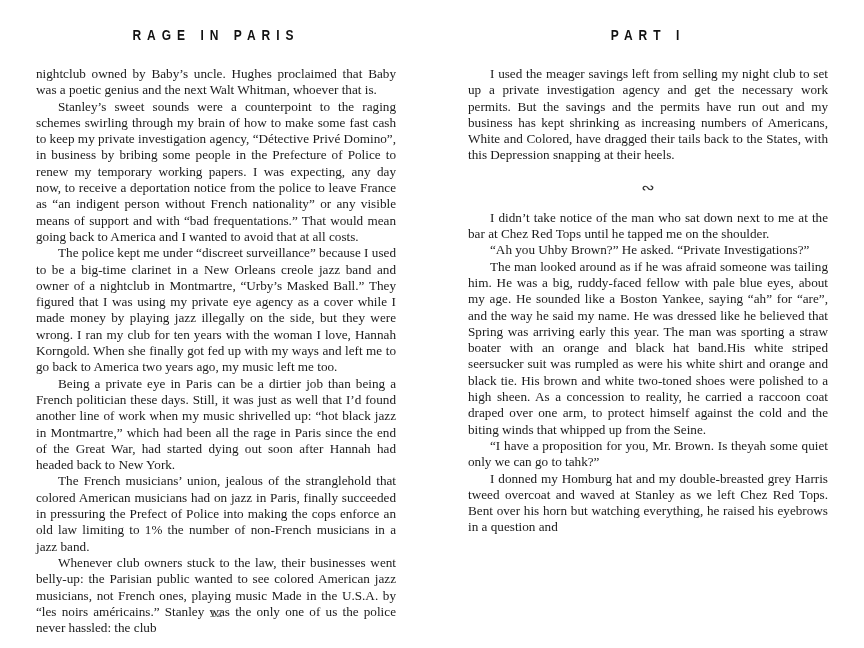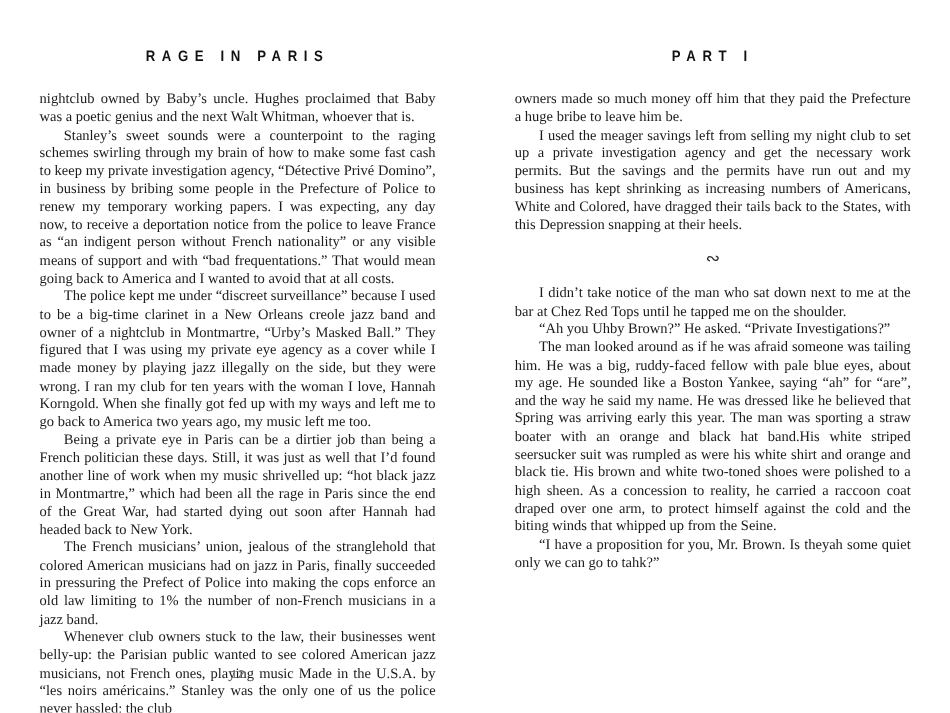--- a/index.html
+++ b/index.html
@@ -10,21 +10,21 @@
     background: #ffffff;
     display: flex;
     font-family: "Liberation Serif", serif;
     color: #1a1a1a;
     overflow: hidden;
   }
   .page {
     box-sizing: border-box;
     width: 432px;
     height: 648px;
-    padding: 44px 36px 0 36px;
+    padding: 28px 36px 0 36px;
     position: relative;
   }
   .running-head {
     text-align: center;
     font-family: "Liberation Sans", sans-serif;
     font-weight: 700;
     font-size: 12px;
     letter-spacing: 6px;
     color: #111111;
     transform: scaleY(1.15);
@@ -76,23 +76,23 @@
       <p>Being a private eye in Paris can be a dirtier job than being a French politician these days. Still, it was just as well that I’d found another line of work when my music shrivelled up: “hot black jazz in Montmartre,” which had been all the rage in Paris since the end of the Great War, had started dying out soon after Hannah had headed back to New York.</p>
       <p>The French musicians’ union, jealous of the stranglehold that colored American musicians had on jazz in Paris, finally succeeded in pressuring the Prefect of Police into making the cops enforce an old law limiting to 1% the number of non-French musicians in a jazz band.</p>
       <p>Whenever club owners stuck to the law, their businesses went belly-up: the Parisian public wanted to see colored American jazz musicians, not French ones, playing music Made in the U.S.A. by “les noirs américains.” Stanley was the only one of us the police never hassled: the club</p>
     </div>
     <div class="page-number">12</div>
   </div>
 
   <div class="page">
     <div class="running-head">PART I</div>
     <div class="body-text">
-      <p class="cont">owners made so much money off him that they paid the Prefecture a huge bribe to leave him be.</p>
       <p>I used the meager savings left from selling my night club to set up a private investigation agency and get the necessary work permits. But the savings and the permits have run out and my business has kept shrinking as increasing numbers of Americans, White and Colored, have dragged their tails back to the States, with this Depression snapping at their heels.</p>
       <div class="section-divider">∾</div>
       <p>I didn’t take notice of the man who sat down next to me at the bar at Chez Red Tops until he tapped me on the shoulder.</p>
       <p>“Ah you Uhby Brown?” He asked. “Private Investigations?”</p>
       <p>The man looked around as if he was afraid someone was tailing him. He was a big, ruddy-faced fellow with pale blue eyes, about my age. He sounded like a Boston Yankee, saying “ah” for “are”, and the way he said my name. He was dressed like he believed that Spring was arriving early this year. The man was sporting a straw boater with an orange and black hat band.His white striped seersucker suit was rumpled as were his white shirt and orange and black tie. His brown and white two-toned shoes were polished to a high sheen. As a concession to reality, he carried a raccoon coat draped over one arm, to protect himself against the cold and the biting winds that whipped up from the Seine.</p>
       <p>“I have a proposition for you, Mr. Brown. Is theyah some quiet only we can go to tahk?”</p>
+      <p>I donned my Homburg hat and my double-breasted grey Harris tweed overcoat and waved at Stanley as we left Chez Red Tops. Bent over his horn but watching everything, he raised his eyebrows in a question and</p>
     </div>
   </div>
 
 </div>
 
 </body></html>

